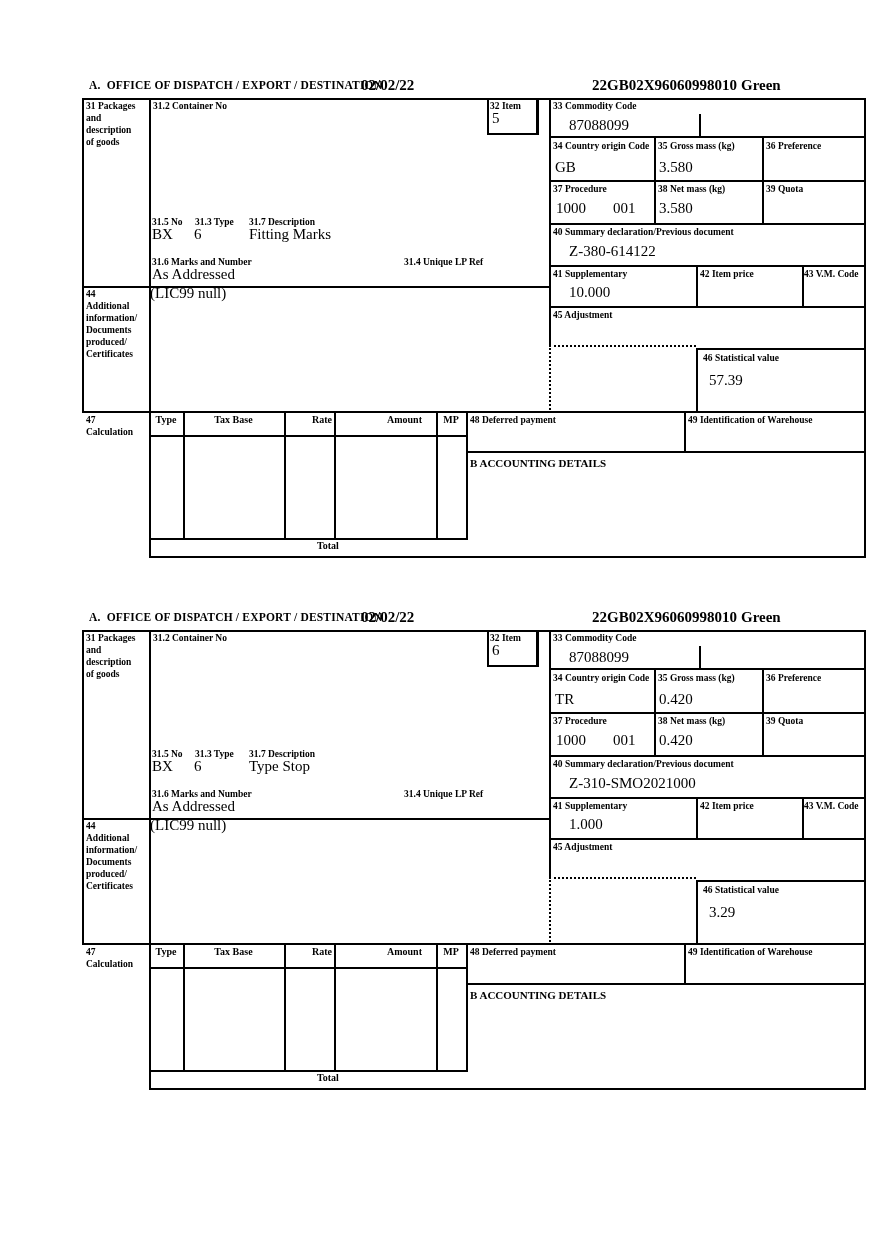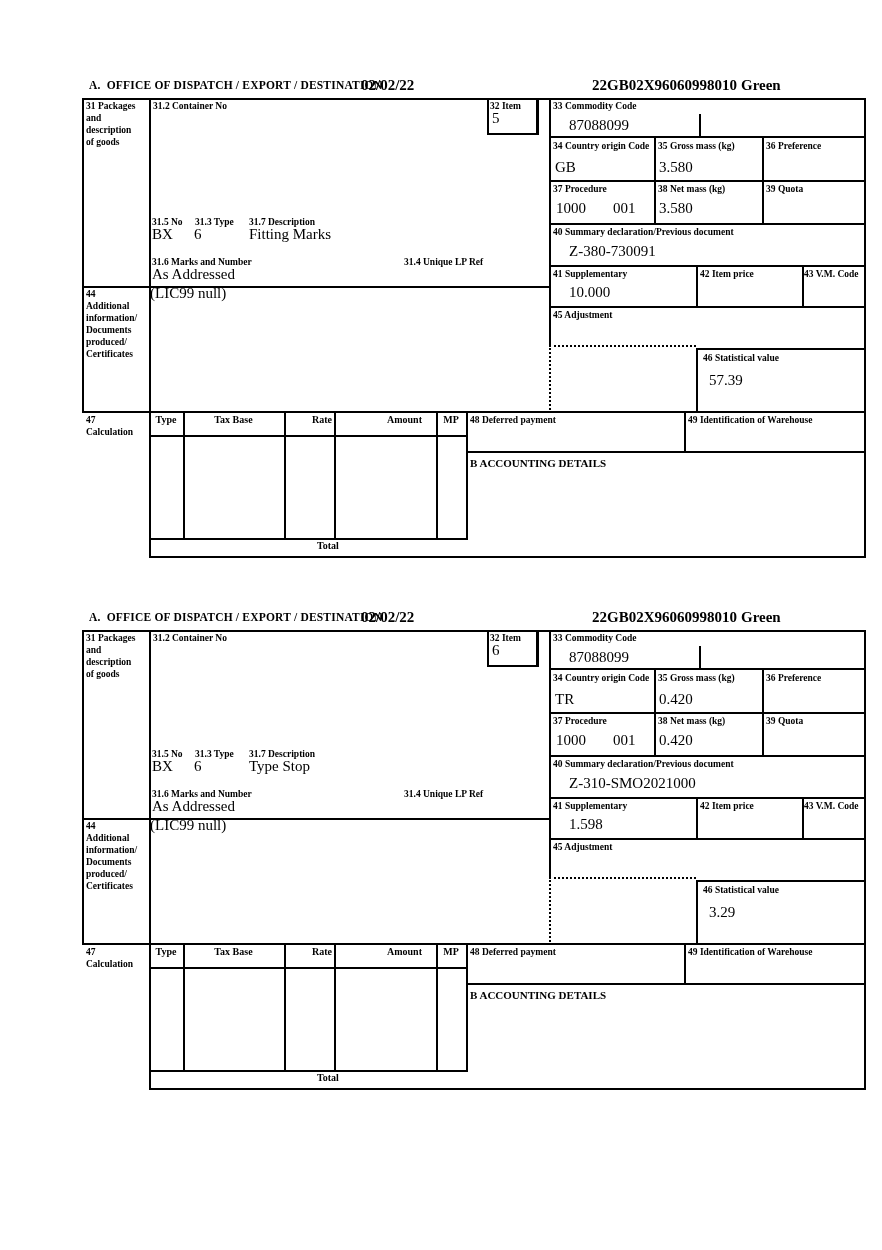--- a/index.html
+++ b/index.html
@@ -100,21 +100,21 @@
     <div class="lbl" style="left:576px;top:60px">35 Gross mass (kg)</div>
     <div class="val" style="left:577px;top:79px">3.580</div>
     <div class="lbl" style="left:684px;top:60px">36 Preference</div>
     <div class="lbl" style="left:471px;top:103px">37 Procedure</div>
     <div class="val" style="left:474px;top:120px">1000</div>
     <div class="val" style="left:531px;top:120px">001</div>
     <div class="lbl" style="left:576px;top:103px">38 Net mass (kg)</div>
     <div class="val" style="left:577px;top:120px">3.580</div>
     <div class="lbl" style="left:684px;top:103px">39 Quota</div>
     <div class="lbl" style="left:471px;top:146px">40 Summary declaration/Previous document</div>
-    <div class="val" style="left:487px;top:163px">Z-380-730091</div>
+    <div class="val" style="left:487px;top:163px">Z-380-614122</div>
     <div class="lbl" style="left:471px;top:188px">41 Supplementary</div>
     <div class="val" style="left:487px;top:204px">10.000</div>
     <div class="lbl" style="left:618px;top:188px">42 Item price</div>
     <div class="lbl" style="left:722px;top:188px">43 V.M. Code</div>
     <div class="lbl" style="left:471px;top:229px">45 Adjustment</div>
     <div class="lbl" style="left:621px;top:272px">46 Statistical value</div>
     <div class="val" style="left:627px;top:292px">57.39</div>
 
     <div class="th" style="left:67px;width:34px;text-align:center">Type</div>
     <div class="th" style="left:101px;width:101px;text-align:center">Tax Base</div>
@@ -210,21 +210,21 @@
     <div class="lbl" style="left:684px;top:60px">36 Preference</div>
     <div class="lbl" style="left:471px;top:103px">37 Procedure</div>
     <div class="val" style="left:474px;top:120px">1000</div>
     <div class="val" style="left:531px;top:120px">001</div>
     <div class="lbl" style="left:576px;top:103px">38 Net mass (kg)</div>
     <div class="val" style="left:577px;top:120px">0.420</div>
     <div class="lbl" style="left:684px;top:103px">39 Quota</div>
     <div class="lbl" style="left:471px;top:146px">40 Summary declaration/Previous document</div>
     <div class="val" style="left:487px;top:163px">Z-310-SMO2021000</div>
     <div class="lbl" style="left:471px;top:188px">41 Supplementary</div>
-    <div class="val" style="left:487px;top:204px">1.598</div>
+    <div class="val" style="left:487px;top:204px">1.000</div>
     <div class="lbl" style="left:618px;top:188px">42 Item price</div>
     <div class="lbl" style="left:722px;top:188px">43 V.M. Code</div>
     <div class="lbl" style="left:471px;top:229px">45 Adjustment</div>
     <div class="lbl" style="left:621px;top:272px">46 Statistical value</div>
     <div class="val" style="left:627px;top:292px">3.29</div>
 
     <div class="th" style="left:67px;width:34px;text-align:center">Type</div>
     <div class="th" style="left:101px;width:101px;text-align:center">Tax Base</div>
     <div class="th" style="left:202px;width:48px;text-align:right">Rate</div>
     <div class="th" style="left:252px;width:88px;text-align:right">Amount</div>

